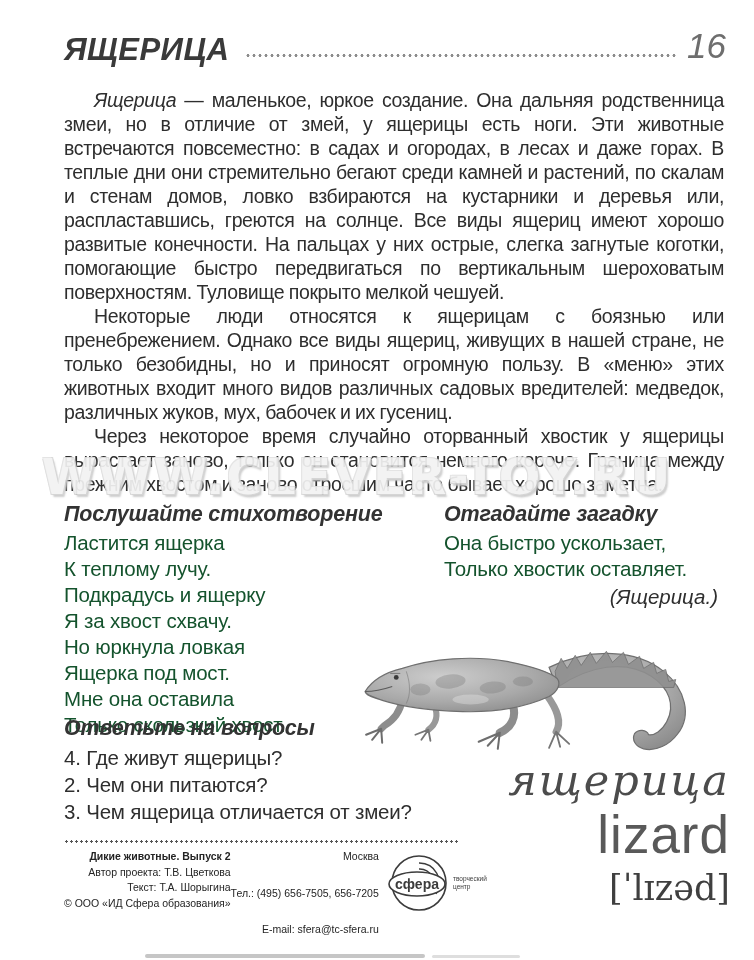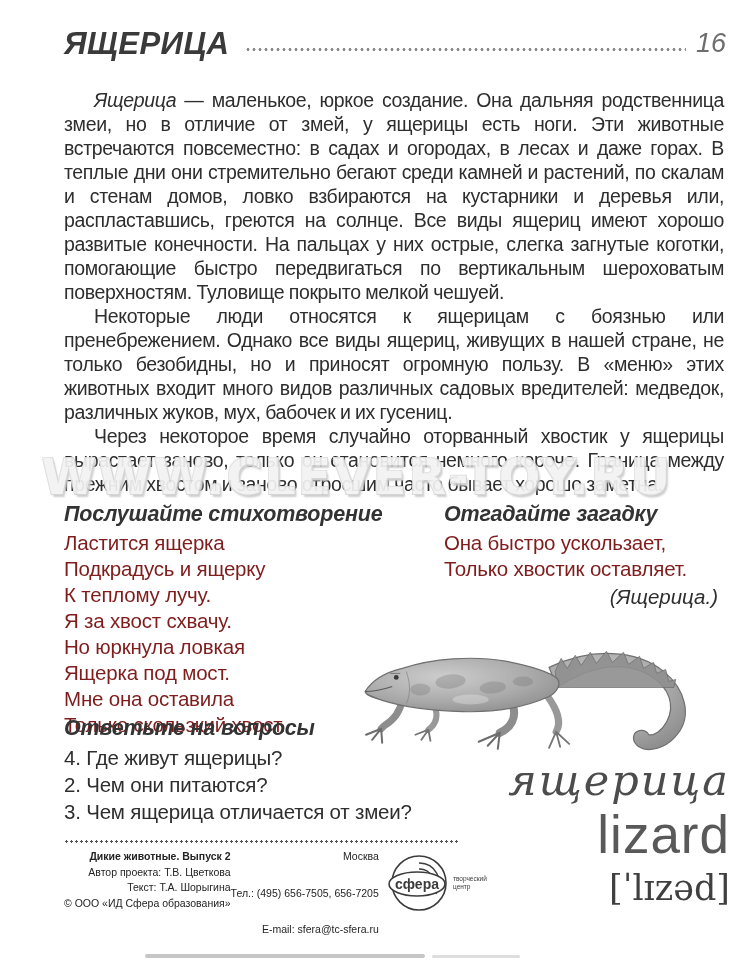--- a/index.html
+++ b/index.html
@@ -7,41 +7,41 @@
     position:relative;width:754px;height:960px;margin:0 auto;
     background:#ffffff;overflow:hidden;
     font-family:"Liberation Sans",sans-serif;color:#2f2f2f;
   }
   
   .header{position:absolute;top:28px;left:64px;right:28px;display:flex;align-items:flex-end;}
   .title{font-size:31px;font-weight:bold;font-style:italic;letter-spacing:.5px;color:#3a3a3a;line-height:1;white-space:nowrap;}
   .leader{flex:1;height:5px;margin:0 10px 7px 16px;
     background-image:radial-gradient(circle,#8c8c8c 1.4px,transparent 1.6px);
     background-size:6px 5px;background-repeat:repeat-x;background-position:0 50%;}
-  .page-num{font-size:27px;font-style:italic;color:#6e6e6e;line-height:1;padding-bottom:2px;}
+  .page-num{font-size:35px;font-style:italic;color:#6e6e6e;line-height:1;padding-bottom:2px;}
   
   .article{position:absolute;top:88px;left:64px;width:660px;}
   .article p{
     margin:0;font-size:19.5px;line-height:24px;text-align:justify;
     text-indent:30px;letter-spacing:-0.35px;word-spacing:-0.5px;color:#2e2e2e;
   }
   .lead-italic{font-style:italic;}
   
   .watermark{
     position:absolute;top:449px;left:0;width:714px;text-align:center;
     font-family:"DejaVu Sans",sans-serif;font-weight:bold;font-size:49px;letter-spacing:2px;
     color:#f3f3f3;white-space:nowrap;pointer-events:none;z-index:5;opacity:.92;
     text-shadow:1px 1px 0 #d2d2d2,-1px -1px 0 #e2e2e2,1px -1px 0 #d9d9d9,-1px 1px 0 #d9d9d9,2px 3px 2px #c9c9c9;
   }
   
   .columns{position:absolute;top:500px;left:64px;right:28px;display:flex;z-index:2;}
   .col-left{flex:0 0 380px;}
   .col-right{flex:1;}
   .sec-head{font-size:21.5px;font-weight:bold;font-style:italic;color:#333;line-height:28px;margin:0 0 2px 0;letter-spacing:-0.2px;}
-  .verse-line,.riddle-line{font-size:20.5px;line-height:26px;letter-spacing:-0.2px;color:#7f1d1d;}
+  .verse-line,.riddle-line{font-size:20.5px;line-height:26px;letter-spacing:-0.2px;color:#14532d;}
   .riddle-answer{font-size:20.5px;line-height:26px;font-style:italic;text-align:right;padding-right:8px;margin-top:2px;color:#2e2e2e;}
   
   .questions{position:absolute;top:714px;left:64px;width:440px;z-index:2;}
   .question{font-size:20.5px;line-height:27px;letter-spacing:-0.2px;color:#2e2e2e;}
   
   .lizard-wrap{position:absolute;left:350px;top:610px;width:372px;height:158px;z-index:1;}
   
   .vocab{position:absolute;right:24px;top:754px;text-align:right;z-index:2;}
   .vocab-ru{font-family:"DejaVu Serif",serif;font-style:italic;font-size:43px;letter-spacing:2px;color:#4c4c4c;line-height:52px;}
   .vocab-en{font-size:53px;color:#595959;letter-spacing:1px;line-height:58px;}
@@ -78,22 +78,22 @@
     <p>Некоторые люди относятся к ящерицам с боязнью или пренебрежением. Однако все виды ящериц, живущих в нашей стране, не только безобидны, но и приносят огромную пользу. В «меню» этих животных входит много видов различных садовых вредителей: медведок, различных жуков, мух, бабочек и их гусениц.</p>
     <p>Через некоторое время случайно оторванный хвостик у ящерицы вырастает заново, только он становится немного короче. Граница между прежним хвостом и заново отросшим часто бывает хорошо заметна.</p>
   </div>
 
   <div class="watermark">WWW.CLEVER-TOY.RU</div>
 
   <div class="columns">
     <div class="col-left">
       <div class="sec-head">Послушайте стихотворение</div>
       <div class="verse-line">Ластится ящерка</div>
+      <div class="verse-line">К теплому лучу.</div>
       <div class="verse-line">Подкрадусь и ящерку</div>
-      <div class="verse-line">К теплому лучу.</div>
       <div class="verse-line">Я за хвост схвачу.</div>
       <div class="verse-line">Но юркнула ловкая</div>
       <div class="verse-line">Ящерка под мост.</div>
       <div class="verse-line">Мне она оставила</div>
       <div class="verse-line">Только скользкий хвост.</div>
     </div>
     <div class="col-right">
       <div class="sec-head">Отгадайте загадку</div>
       <div class="riddle-line">Она быстро ускользает,</div>
       <div class="riddle-line">Только хвостик оставляет.</div>

